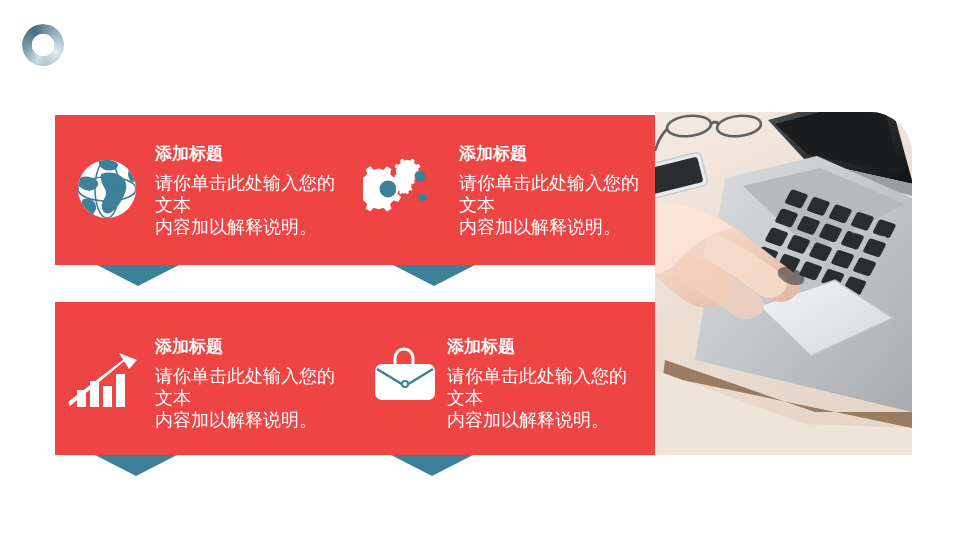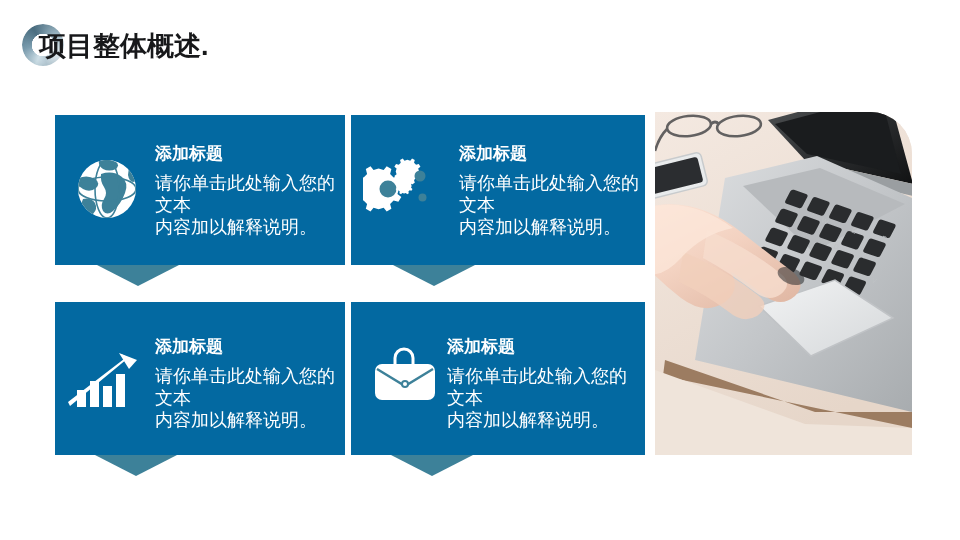--- a/index.html
+++ b/index.html
@@ -66,22 +66,23 @@
     font-weight: bold;
     color: #17181a;
     letter-spacing: 0px;
     line-height: 40px;
     white-space: nowrap;
   }
 
   
   .card {
     position: absolute;
-    background: #0369a1;
+    background: #ef4444;
     color: #ffffff;
+    padding-left: 12px;
   }
   .card-tail {
     position: absolute;
     width: 0;
     height: 0;
     border-left: 41px solid transparent;
     border-right: 41px solid transparent;
     border-top: 21px solid #3d8199;
   }
 
@@ -149,21 +150,20 @@
   .photo svg { display: block; }
 </style>
 </head>
 <body>
 
 <div class="slide">
 
   <div class="header">
     <div class="header-logo"></div>
     <div class="header-logo-inner"></div>
-    <div class="header-title">项目整体概述.</div>
   </div>
 
   <div class="card" id="card-1">
     <svg class="card-icon" id="icon-1" viewBox="0 0 68 68">
       <defs>
         <clipPath id="globeClip">
             <circle cx="34" cy="34" r="29"></circle>
           </clipPath>
       </defs>
       <circle cx="34" cy="34" r="29" fill="#ffffff"></circle>

